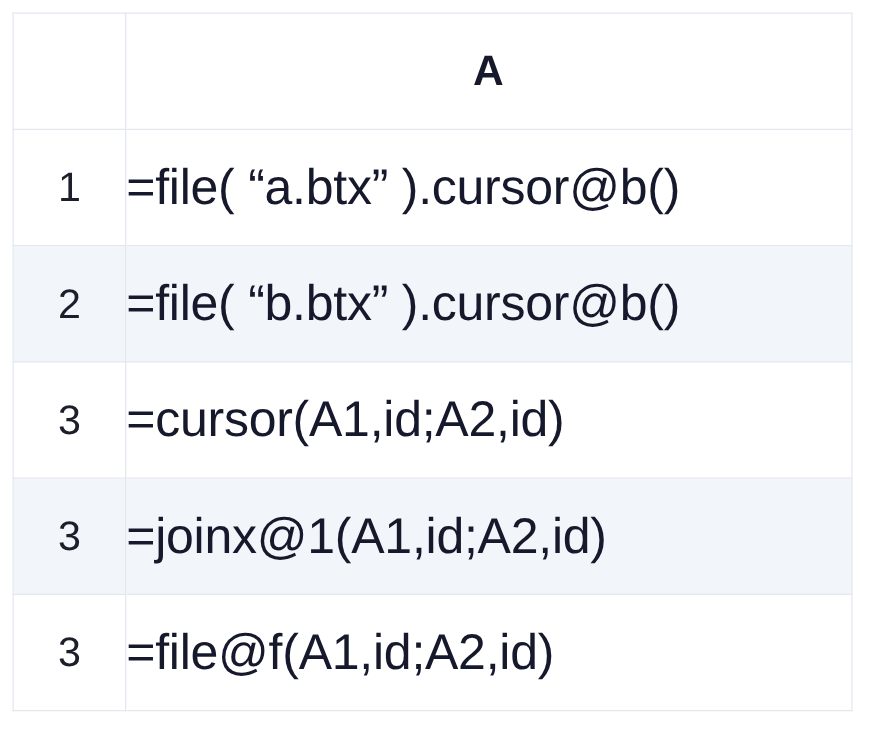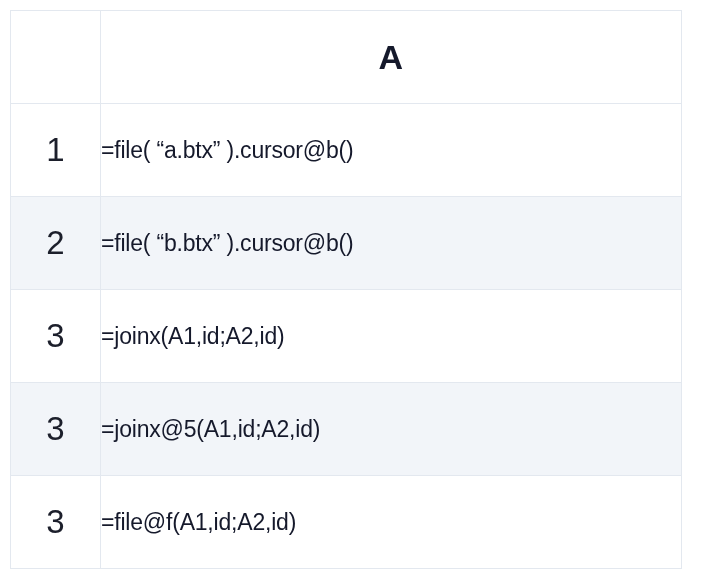--- a/index.html
+++ b/index.html
@@ -72,21 +72,21 @@
     font-size: 33px;
     font-weight: normal;
     color: #1c1f2b;
   }
 
   td.cell-value {
     vertical-align: middle;
     text-align: left;
     padding-left: 30px;
     padding-right: 10px;
-    font-size: 23px;
+    font-size: 40px;
     font-weight: normal;
     color: #15192b;
     white-space: nowrap;
     letter-spacing: -0.2px;
   }
 </style>
 </head>
 <body>
 
 <div id="grid-wrap">
@@ -105,25 +105,25 @@
       <tr class="data-row plain">
         <td class="row-number">1</td>
         <td class="cell-value">=file(&nbsp;“a.btx”&nbsp;).cursor@b()</td>
       </tr>
       <tr class="data-row stripe">
         <td class="row-number">2</td>
         <td class="cell-value">=file(&nbsp;“b.btx”&nbsp;).cursor@b()</td>
       </tr>
       <tr class="data-row plain">
         <td class="row-number">3</td>
-        <td class="cell-value">=joinx(A1,id;A2,id)</td>
+        <td class="cell-value">=cursor(A1,id;A2,id)</td>
       </tr>
       <tr class="data-row stripe">
         <td class="row-number">3</td>
-        <td class="cell-value">=joinx@5(A1,id;A2,id)</td>
+        <td class="cell-value">=joinx@1(A1,id;A2,id)</td>
       </tr>
       <tr class="data-row plain">
         <td class="row-number">3</td>
         <td class="cell-value">=file@f(A1,id;A2,id)</td>
       </tr>
     </tbody>
   </table>
 </div>
 
 </body></html>

